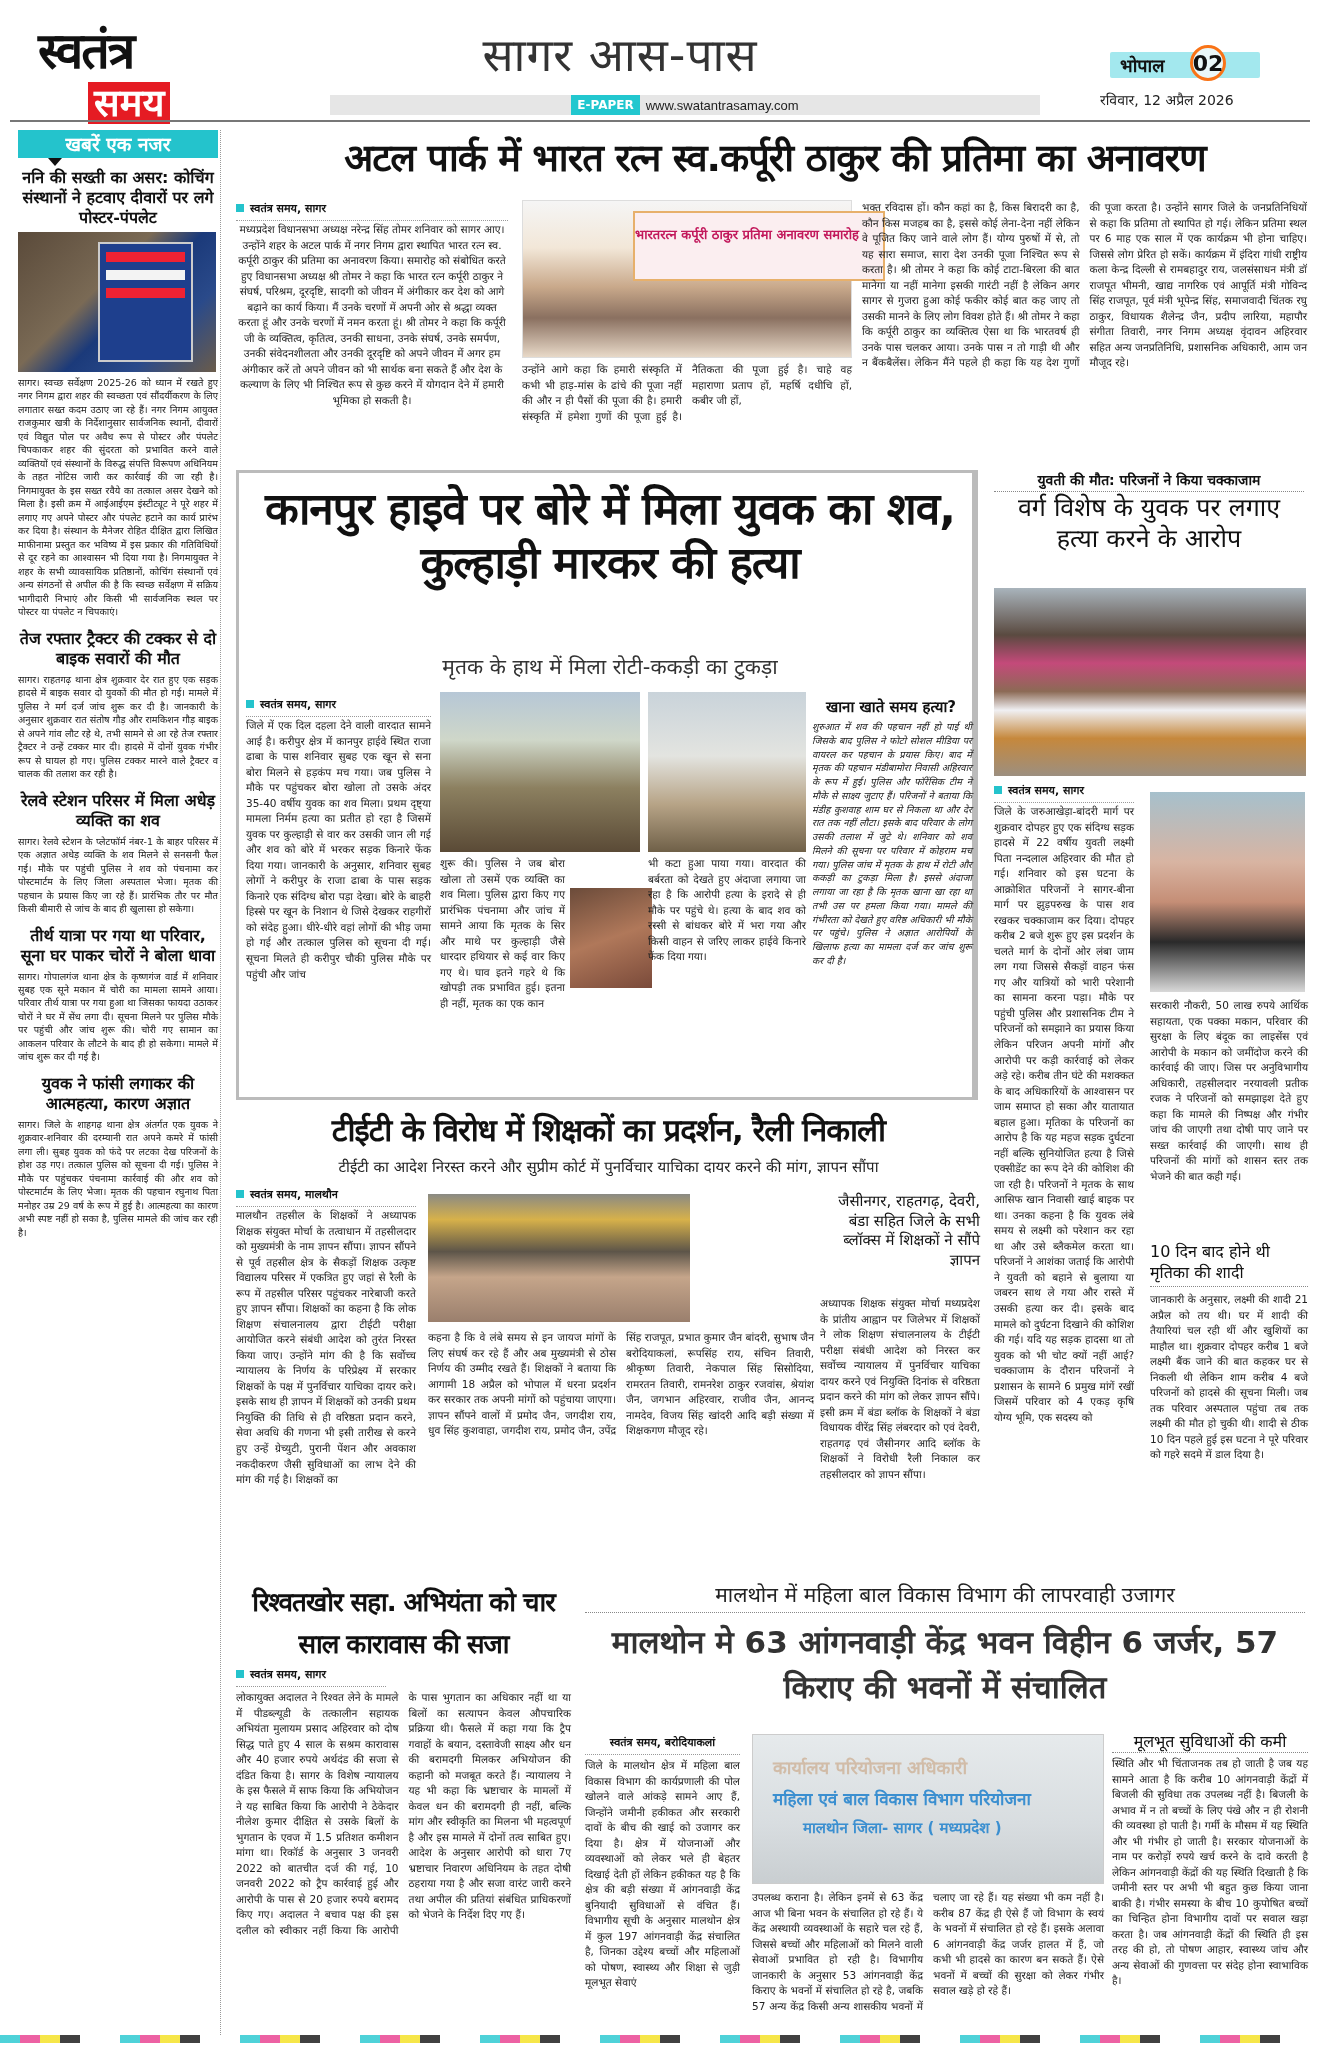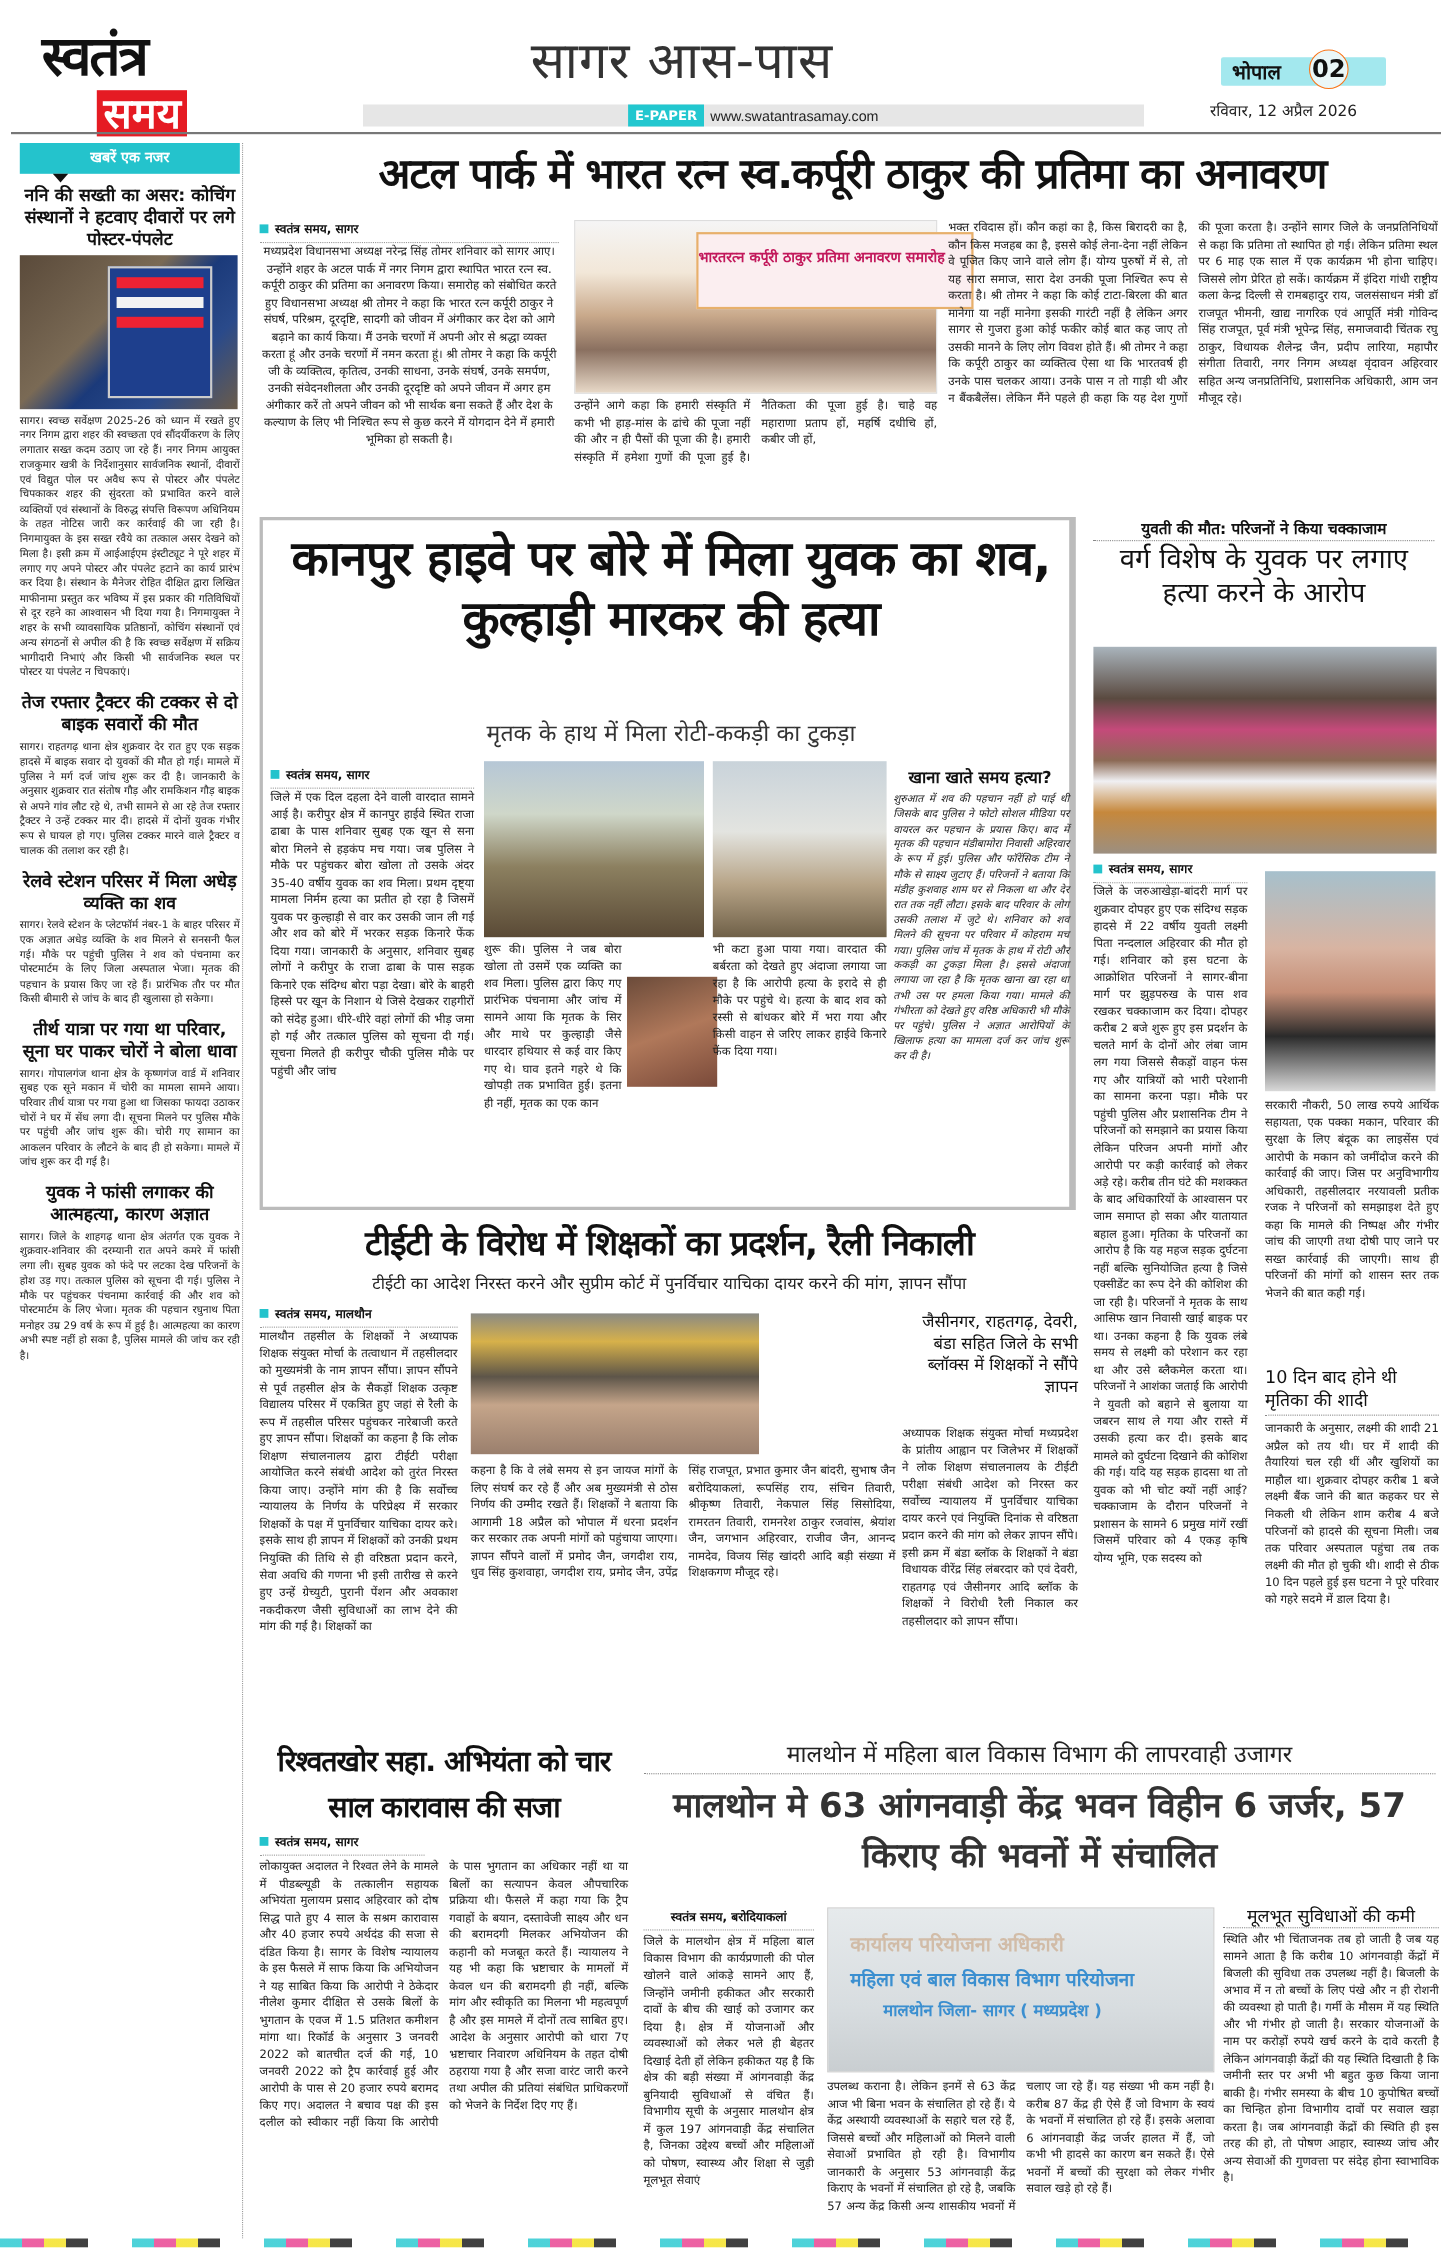--- a/index.html
+++ b/index.html
@@ -9,28 +9,28 @@
 
   
   .logo-top { left: 38px; top: 26px; font-family: "DejaVu Sans", sans-serif; font-weight: bold; font-size: 50px; letter-spacing: -2px; color: #111; line-height: 1; }
   .logo-bottom { left: 88px; top: 82px; background: #e51b23; color: #fff; font-weight: bold; font-size: 38px; padding: 0 6px; line-height: 42px; }
   .section-title { left: 330px; top: 28px; width: 580px; text-align: center; font-size: 46px; color: #333; line-height: 1.2; letter-spacing: 1px; }
   .epaper-bar { left: 330px; top: 95px; width: 710px; height: 20px; background: #e6e6e6; display: flex; justify-content: center; align-items: center; gap: 6px; }
   .epaper-tag { background: #22c7cf; color: #fff; font-size: 12px; font-weight: bold; padding: 2px 6px; line-height: 16px; }
   .epaper-url { font-size: 13px; color: #222; font-family: "Liberation Sans", sans-serif; }
   .city-box { left: 1110px; top: 52px; width: 150px; height: 26px; background: #a3e8ee; border-radius: 2px; display: flex; align-items: center; }
   .city-name { font-size: 18px; font-weight: bold; padding-left: 10px; width: 80px; }
-  .page-no { width: 36px; height: 36px; border-radius: 50%; background: #eaf7f8; border: 1px solid #f97316; font-size: 22px; font-weight: bold; display: flex; align-items: center; justify-content: center; margin-top: -4px; }
+  .page-no { width: 36px; height: 36px; border-radius: 50%; background: #eaf7f8; border: 3px solid #f97316; font-size: 22px; font-weight: bold; display: flex; align-items: center; justify-content: center; margin-top: -4px; }
   .date { left: 1100px; top: 90px; font-size: 14px; color: #222; }
   .mast-rule { left: 10px; top: 120px; width: 1300px; height: 2px; background: #777; }
 
   
   .sidebar { left: 18px; top: 130px; width: 200px; height: 1905px; }
   .side-divider { left: 220px; top: 130px; width: 0; height: 1905px; border-left: 1px dotted #999; }
-  .side-tag { width: 200px; height: 28px; background: #24c3cc; color: #fff; font-weight: bold; font-size: 13px; text-align: center; line-height: 28px; position: relative; }
+  .side-tag { width: 200px; height: 28px; background: #24c3cc; color: #fff; font-weight: bold; font-size: 19px; text-align: center; line-height: 28px; position: relative; }
   .side-tag::after { content: ""; position: absolute; left: 30px; bottom: -8px; border-left: 7px solid transparent; border-right: 7px solid transparent; border-top: 8px solid #111; }
   .side-head { font-weight: bold; font-size: 16px; line-height: 1.25; text-align: center; margin: 10px 0 4px; }
   .side-photo { width: 198px; height: 140px; background: linear-gradient(135deg,#5a4a3a 0%,#7a6a55 40%,#1b3a7a 55%,#2a4a8a 75%,#6b5c4a 100%); margin: 4px 0; position: relative; }
   .side-photo .poster { position: absolute; left: 80px; top: 10px; width: 95px; height: 120px; background: #1e3f8d; border: 2px solid #ccc; }
   .side-photo .poster span { display: block; margin: 8px 6px 0; height: 10px; background: #e23; }
   .side-body { font-size: 9.5px; line-height: 1.42; text-align: justify; color: #222; }
 
   
   .byline { display: flex; align-items: center; gap: 6px; font-size: 11px; font-weight: bold; padding-bottom: 5px; border-bottom: 1px dotted #999; }
   .sq { width: 8px; height: 8px; background: #24c3cc; display: inline-block; }

